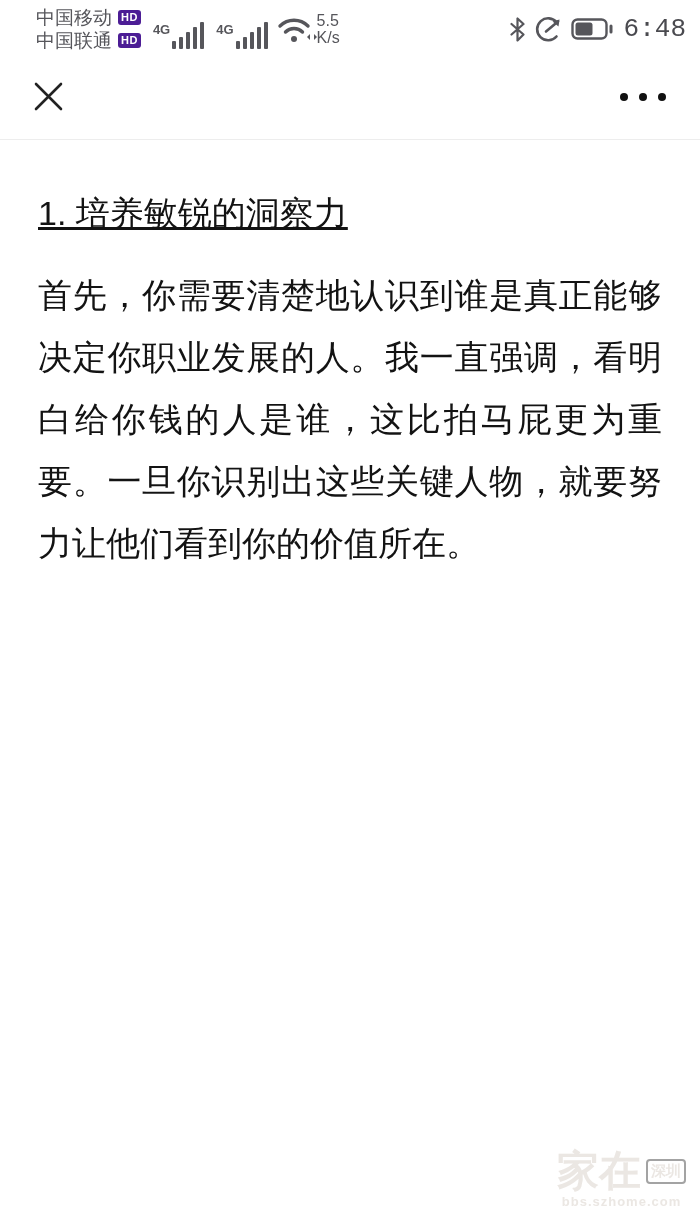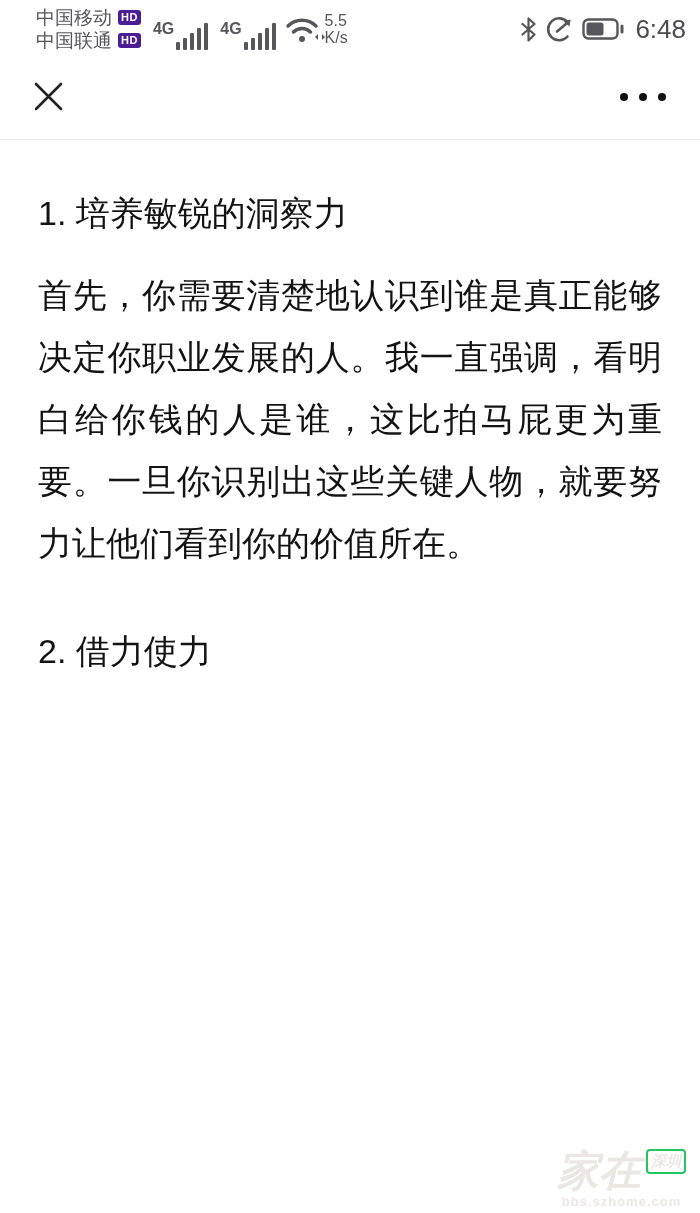--- a/index.html
+++ b/index.html
@@ -21,25 +21,25 @@
     padding:4px 14px 0 36px;
     color:#56565b;
   }
   .carriers { display:flex; flex-direction:column; gap:1px; font-size:19px; line-height:22px; }
   .carrier-row { display:flex; align-items:center; gap:6px; }
   .hd-badge {
     background:#4c1d95; color:#fff; font-size:11px; font-weight:bold;
     border-radius:3px; padding:1px 3px; line-height:13px; letter-spacing:0.5px;
   }
   .net-group { display:flex; align-items:flex-end; margin-left:12px; }
-  .net-label { font-size:16px; font-weight:bold; margin:12px 2px 12px 0; }
+  .net-label { font-size:13px; font-weight:bold; margin:12px 2px 12px 0; }
   .sig { display:block; }
   .wifi-wrap { margin-left:9px; display:flex; align-items:flex-end; }
   .speed { margin-left:0; font-size:16px; line-height:17px; text-align:left; }
-  .sb-right { margin-left:auto; display:flex; align-items:center; gap:9px; }
+  .sb-right { margin-left:auto; display:flex; align-items:center; gap:9px;font-family:Liberation Mono, monospace; }
   .time { font-size:26px; color:#4a4a4f; margin-left:2px; }
 
   
   .header {
     height:86px;
     display:flex; align-items:center; justify-content:space-between;
     padding:0 26px 0 24px;
     border-bottom:1px solid #ededed;
   }
   .icon-btn {
@@ -47,38 +47,39 @@
     display:flex; align-items:center; justify-content:center;
   }
   .dots { display:flex; gap:11px; align-items:center; }
   .dot { width:8px; height:8px; border-radius:50%; background:#111; }
 
   
   .content { padding:0 38px; }
   .section-heading {
     font-size:34px; font-weight:400; line-height:46px; margin-top:54px;
     color:#131313;
+    text-decoration:underline;
   }
   .section-heading.first { margin-top:50px; }
   .section-paragraph {
     font-size:34px; line-height:62px; margin-top:28px;
     text-align:justify; color:#131313;
     word-break:break-all;
   }
 
   
   .watermark {
     position:absolute; right:14px; bottom:4px;
     color:#ebe7e3; text-align:center; user-select:none;
   }
-  .wm-row { display:flex; align-items:flex-start; justify-content:flex-end; gap:5px;font-style:italic; }
+  .wm-row { display:flex; align-items:center; justify-content:flex-end; gap:5px; }
   .wm-main { font-size:42px; font-weight:bold; line-height:44px; }
   .wm-badge {
     font-size:15px; font-weight:bold;
-    border:2px solid #22c55e; border-radius:4px; padding:1px 3px;
+    border:2px solid #a3a3a3; border-radius:4px; padding:1px 3px;
   }
   .wm-sub { font-size:13px; font-weight:bold; margin-top:1px; letter-spacing:1px; }
 
   svg { display:block; }
 </style>
 </head>
 <body>
 
 <div class="statusbar">
   <div class="carriers">
@@ -159,21 +160,20 @@
         <span class="dot"></span>
         <span class="dot"></span>
     </span>
   </button>
 </div>
 
 <div class="content">
   <div class="section-heading first">1. 培养敏锐的洞察力</div>
   <div class="section-paragraph">首先，你需要清楚地认识到谁是真正能够决定你职业发展的人。我一直强调，看明白给你钱的人是谁，这比拍马屁更为重要。一旦你识别出这些关键人物，就要努力让他们看到你的价值所在。</div>
 
-  <div class="section-heading">2. 借力使力</div>
 </div>
 
 <div class="watermark">
   <div class="wm-row">
     <span class="wm-main">家在</span>
     <span class="wm-badge">深圳</span>
   </div>
   <div class="wm-sub">bbs.szhome.com</div>
 </div>
 

